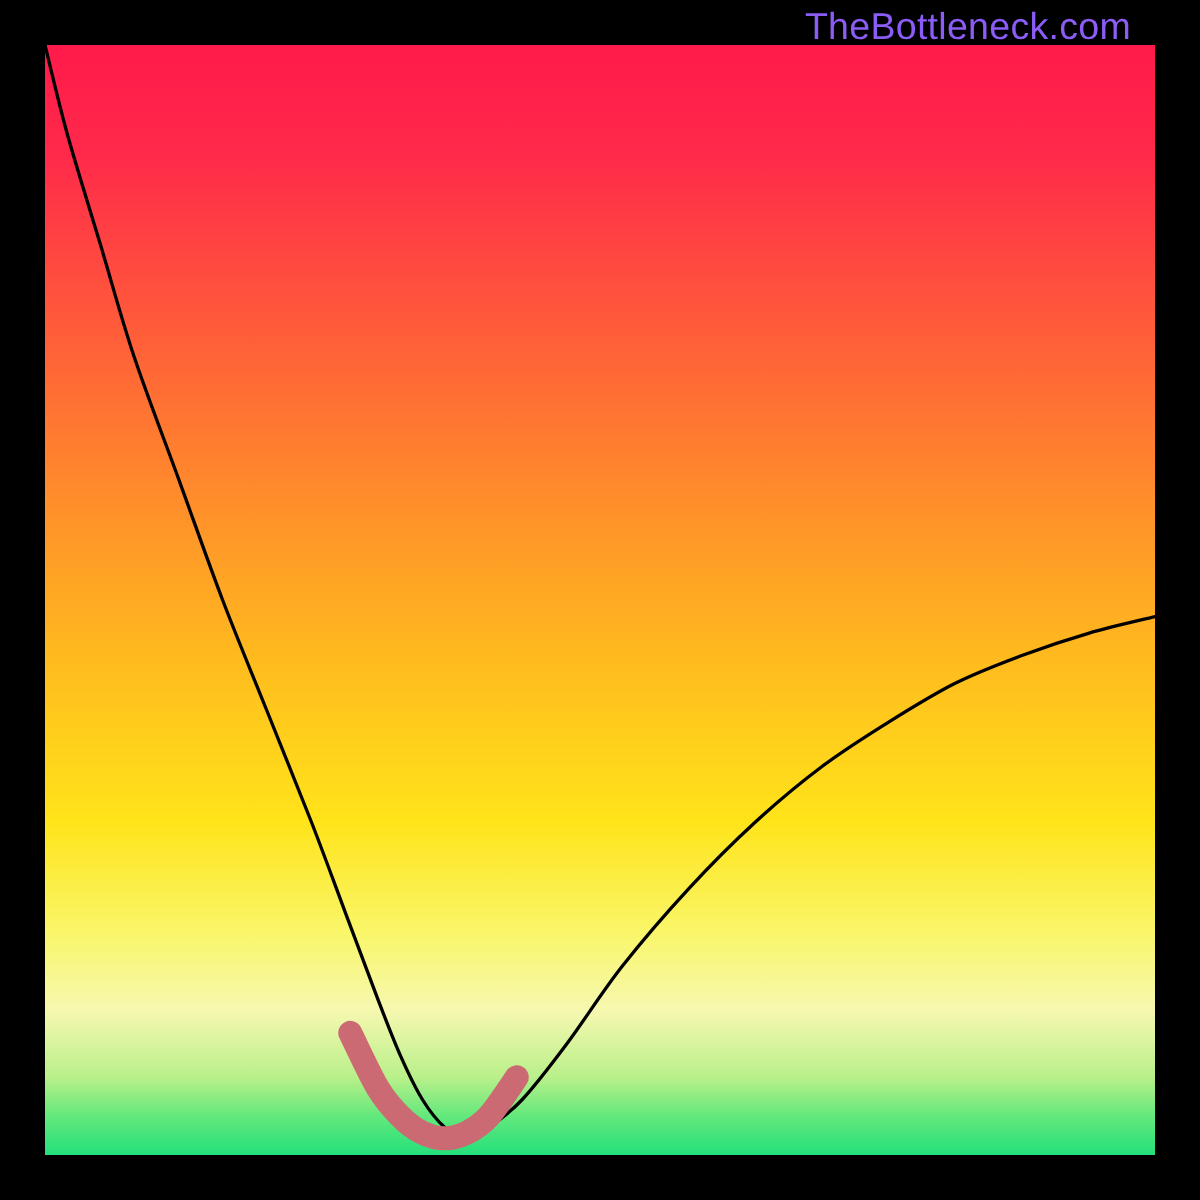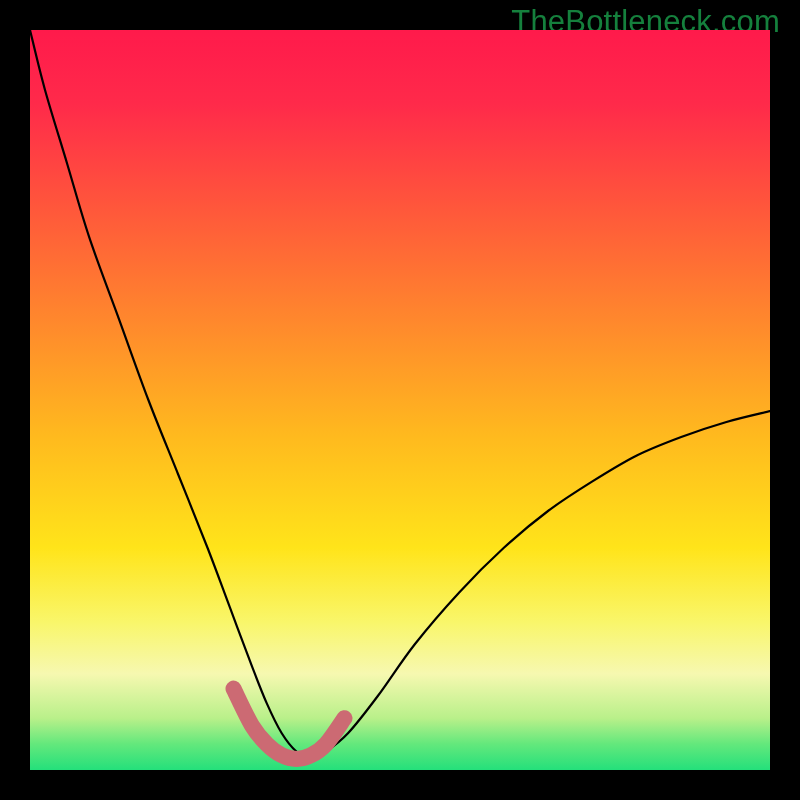--- a/index.html
+++ b/index.html
@@ -20,23 +20,23 @@
     position: absolute;
     left: 30px;
     top: 30px;
     width: 740px;
     height: 740px;
     overflow: hidden;
   }
   .watermark {
     position: absolute;
     top: 4px;
-    right: 20px;
-    color: #15803d;
-    font-size: 31px;
+    right: 46px;
+    color: #8b5cf6;
+    font-size: 25px;
     letter-spacing: 0.2px;
     font-weight: 400;
   }
   svg { display: block; }
 </style>
 </head>
 <body>
 
 <div class="frame">
 

